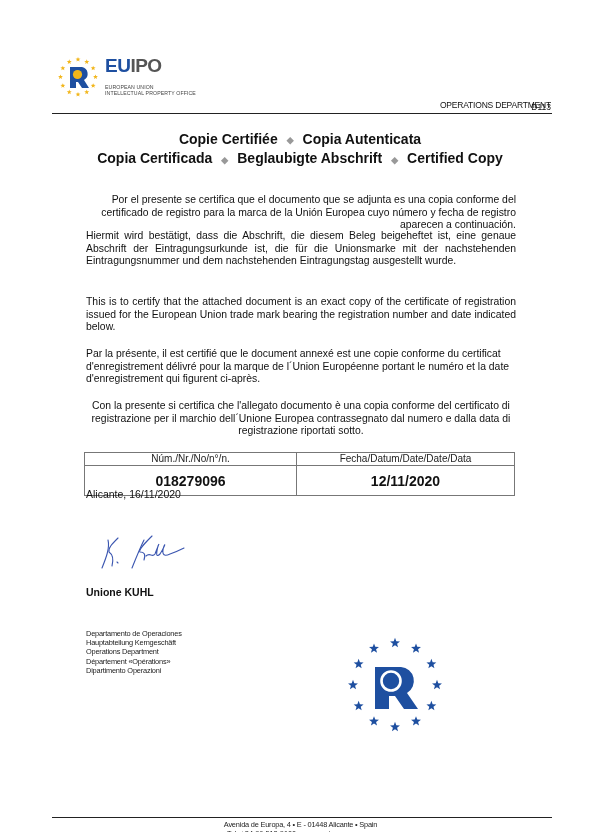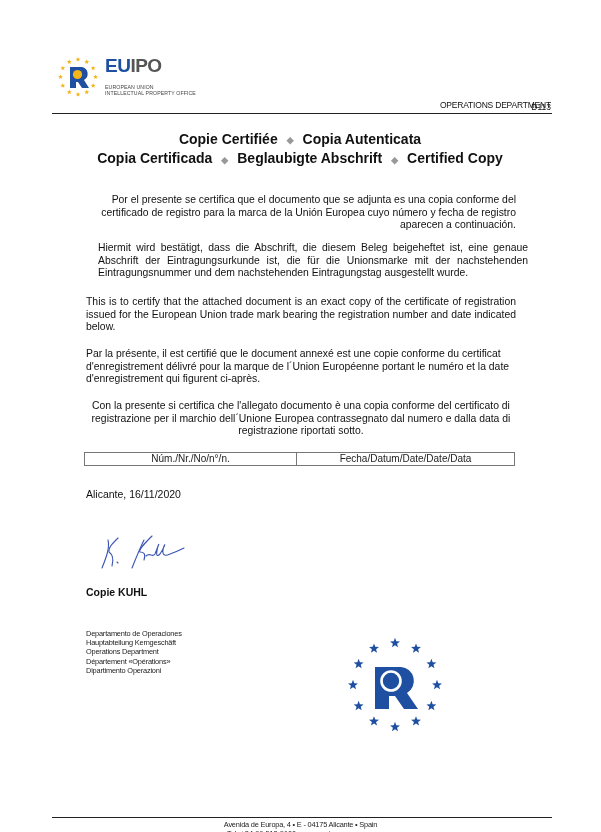--- a/index.html
+++ b/index.html
@@ -75,48 +75,52 @@
 <div id="titles" class="abs">
   <div>
     <span>Copie Certifiée</span><span class="bullet">◆</span><span>Copia Autenticata</span>
   </div>
   <div>
     <span>Copia Certificada</span><span class="bullet">◆</span><span>Beglaubigte Abschrift</span><span class="bullet">◆</span><span>Certified Copy</span>
   </div>
 </div>
 
 <p id="p1" class="abs para" style="margin:0">Por el presente se certifica que el documento que se adjunta es una copia conforme del certificado de registro para la marca de la Unión Europea cuyo número y fecha de registro aparecen a continuación.</p>
-<p id="p2" class="abs para" style="margin:12px">Hiermit wird bestätigt, dass die Abschrift, die diesem Beleg beigeheftet ist, eine genaue Abschrift der Eintragungsurkunde ist, die für die Unionsmarke mit der nachstehenden Eintragungsnummer und dem nachstehenden Eintragungstag ausgestellt wurde.</p>
+<p id="p2" class="abs para" style="margin:0">Hiermit wird bestätigt, dass die Abschrift, die diesem Beleg beigeheftet ist, eine genaue Abschrift der Eintragungsurkunde ist, die für die Unionsmarke mit der nachstehenden Eintragungsnummer und dem nachstehenden Eintragungstag ausgestellt wurde.</p>
 <p id="p3" class="abs para" style="margin:0">This is to certify that the attached document is an exact copy of the certificate of registration issued for the European Union trade mark bearing the registration number and date indicated below.</p>
 <p id="p4" class="abs para" style="margin:0">Par la présente, il est certifié que le document annexé est une copie conforme du certificat d'enregistrement délivré pour la marque de l´Union Européenne portant le numéro et la date d'enregistrement qui figurent ci-après.</p>
 <p id="p5" class="abs para" style="margin:0">Con la presente si certifica che l'allegato documento è una copia conforme del certificato di registrazione per il marchio dell´Unione Europea contrassegnato dal numero e dalla data di registrazione riportati sotto.</p>
 
 <table id="regtable" class="abs">
   <tbody>
       <tr class="hdr">
     <td class="c1">Núm./Nr./No/n°/n.</td>
     <td>Fecha/Datum/Date/Date/Data</td>
+  </tr>
+  <tr class="val">
+    <td class="c1">018279096</td>
+    <td>12/11/2020</td>
   </tr>
 </tbody>
   </table>
 
 <div id="place" class="abs">Alicante,  16/11/2020</div>
 
 <svg id="signature" class="abs" viewBox="0 0 90 42">
   <g fill="none" stroke="#3b56b0" stroke-width="1.1" stroke-linecap="round">
     <path d="M8 8 C 10 16, 6 26, 2 36"></path>
     <path d="M18 6 C 12 12, 8 16, 9 20 C 12 22, 14 26, 12 34"></path>
     <path d="M17 30 l1 1"></path>
     <path d="M44 8 C 40 16, 36 26, 32 36"></path>
     <path d="M52 4 C 44 12, 38 18, 40 20 C 44 20, 46 22, 44 28"></path>
     <path d="M46 24 C 50 20, 52 26, 55 22 C 58 14, 60 10, 58 14 C 56 22, 56 26, 60 22 C 64 16, 66 10, 64 14 C 62 20, 62 26, 70 22 C 76 20, 80 18, 84 16"></path>
   </g>
 </svg>
 
-<div id="signer" class="abs">Copie KUHL</div>
+<div id="signer" class="abs">Unione KUHL</div>
 
 <div id="dept-list" class="abs">
   <div>Departamento de Operaciones</div>
   <div>Hauptabteilung Kerngeschäft</div>
   <div>Operations Department</div>
   <div>Département «Opérations»</div>
   <div>Dipartimento Operazioni</div>
 </div>
 
 <svg id="emblem" class="abs" viewBox="0 0 100 100">
@@ -132,14 +136,14 @@
       <path d="M13.63 65.80 L14.91 69.23 L18.57 69.39 L15.70 71.67 L16.68 75.21 L13.63 73.18 L10.57 75.21 L11.55 71.67 L8.68 69.39 L12.34 69.23 Z"></path>
       <path d="M8.00 44.80 L9.28 48.23 L12.95 48.39 L10.08 50.67 L11.06 54.21 L8.00 52.18 L4.94 54.21 L5.92 50.67 L3.05 48.39 L6.72 48.23 Z"></path>
       <path d="M13.63 23.80 L14.91 27.23 L18.57 27.39 L15.70 29.67 L16.68 33.21 L13.63 31.18 L10.57 33.21 L11.55 29.67 L8.68 27.39 L12.34 27.23 Z"></path>
       <path d="M29.00 8.43 L30.28 11.86 L33.95 12.02 L31.08 14.30 L32.06 17.83 L29.00 15.81 L25.94 17.83 L26.92 14.30 L24.05 12.02 L27.72 11.86 Z"></path>
     </g>
   <path d="M30 32 h26 a14 14 0 0 1 6 26 l11 16 h-14 l-9 -13 h-6 v13 h-14 z" fill="#1e4fa0"></path>
   <circle cx="46" cy="46" r="9.5" fill="none" stroke="#ffffff" stroke-width="2.6"></circle>
 </svg>
 
 <div id="hr-bottom" class="abs"></div>
-<div id="address" class="abs">Avenida de Europa, 4 • E - 04175 Alicante • Spain</div>
+<div id="address" class="abs">Avenida de Europa, 4 • E - 01448 Alicante • Spain</div>
 <div id="address2" class="abs">Tel. +34 96 513 9100 • www.euipo.europa.eu</div>
 
 </body></html>

